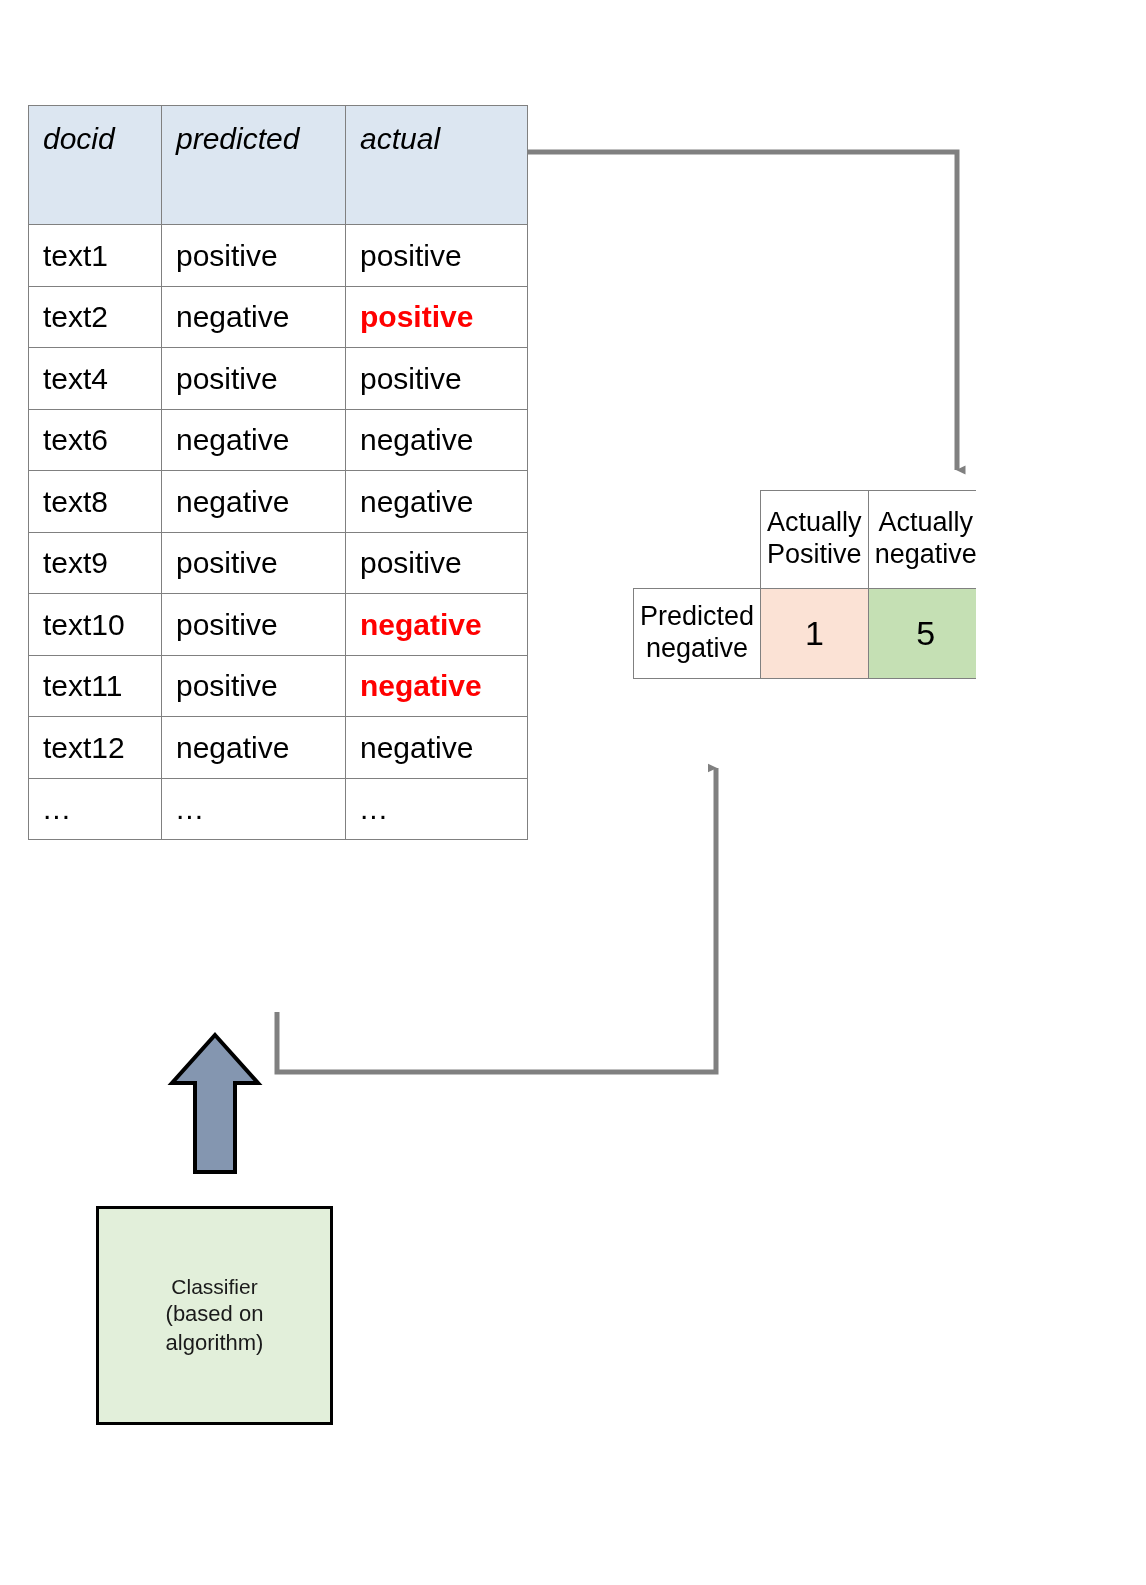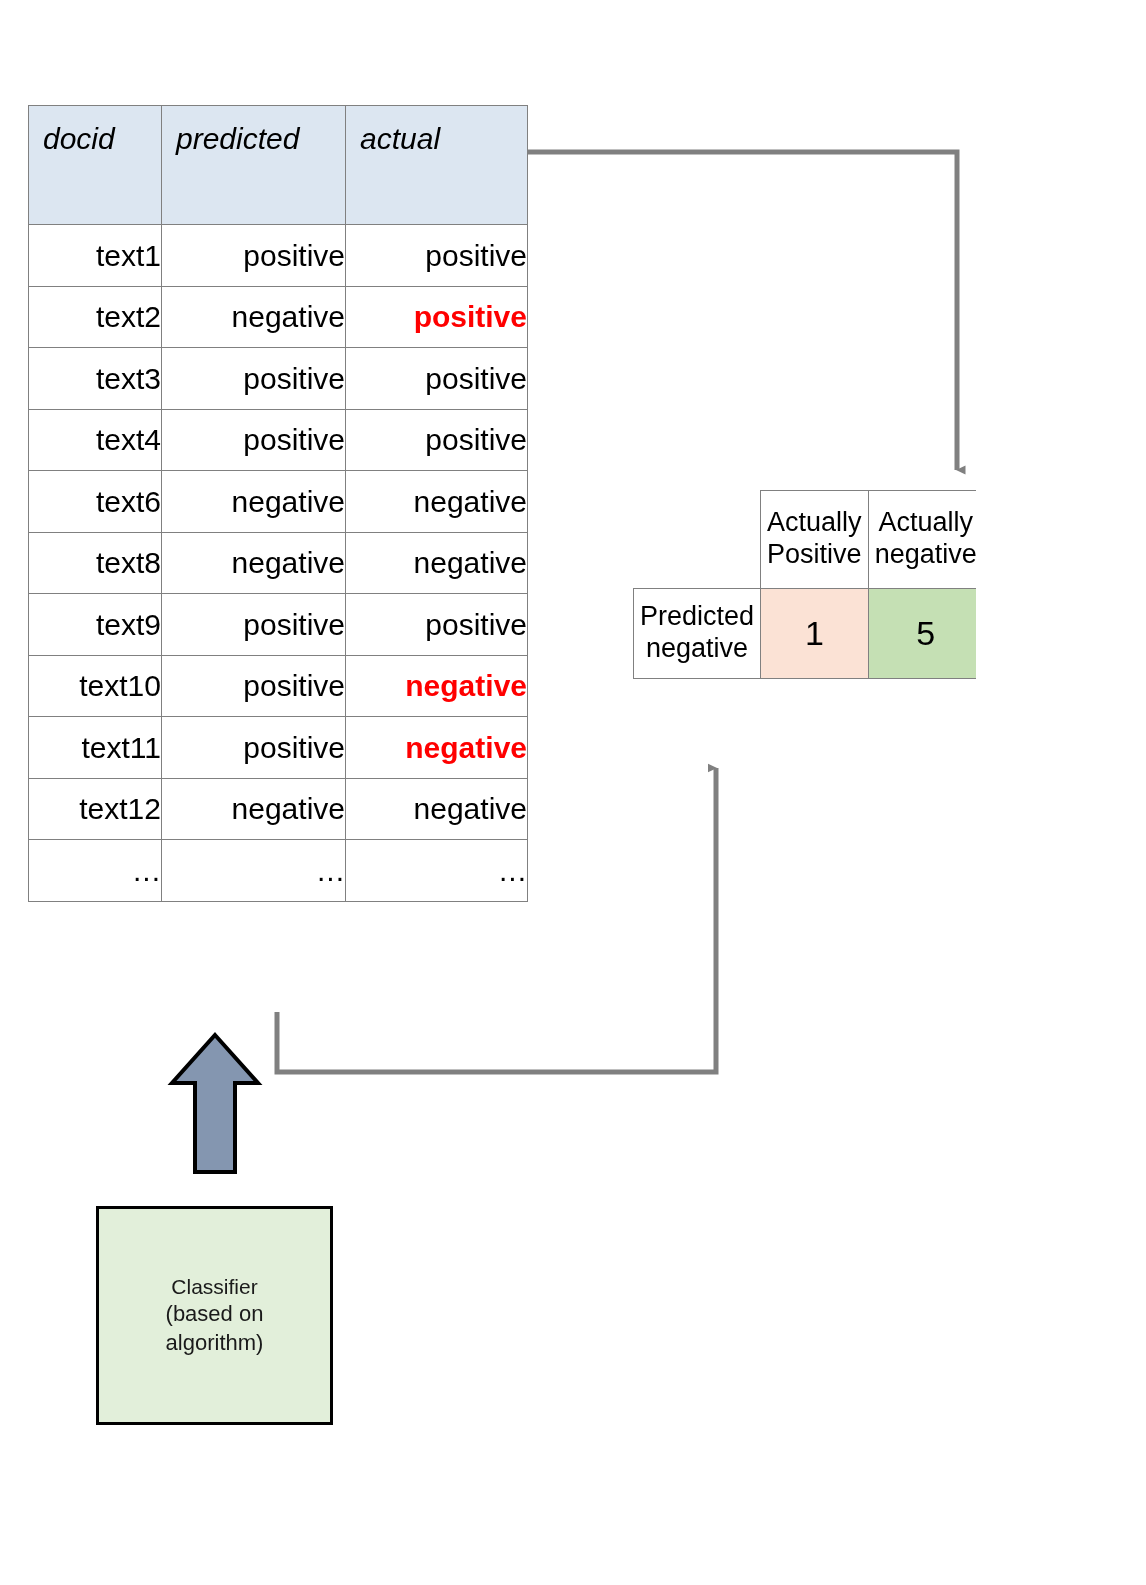--- a/index.html
+++ b/index.html
@@ -50,21 +50,20 @@
   #pred-table thead th {
     background: #dce6f1;
     height: 102px;
     font-style: italic;
     font-weight: normal;
     vertical-align: top;
     padding-top: 16px;
   }
   #pred-table tbody td {
     height: 60.5px;
-    text-align: right;
   }
   #pred-table td.err {
     color: #ff0000;
     font-weight: bold;
   }
   #pred-table td.ellipsis {
     font-size: 30px;
     letter-spacing: 1px;
   }
 
@@ -186,25 +185,20 @@
         <td>text1</td>
         <td>positive</td>
         <td>positive</td>
       </tr>
       <tr>
         <td>text2</td>
         <td>negative</td>
         <td class="err">positive</td>
       </tr>
       <tr>
-        <td>text3</td>
-        <td>positive</td>
-        <td>positive</td>
-      </tr>
-      <tr>
         <td>text4</td>
         <td>positive</td>
         <td>positive</td>
       </tr>
       <tr>
         <td>text6</td>
         <td>negative</td>
         <td>negative</td>
       </tr>
       <tr>

